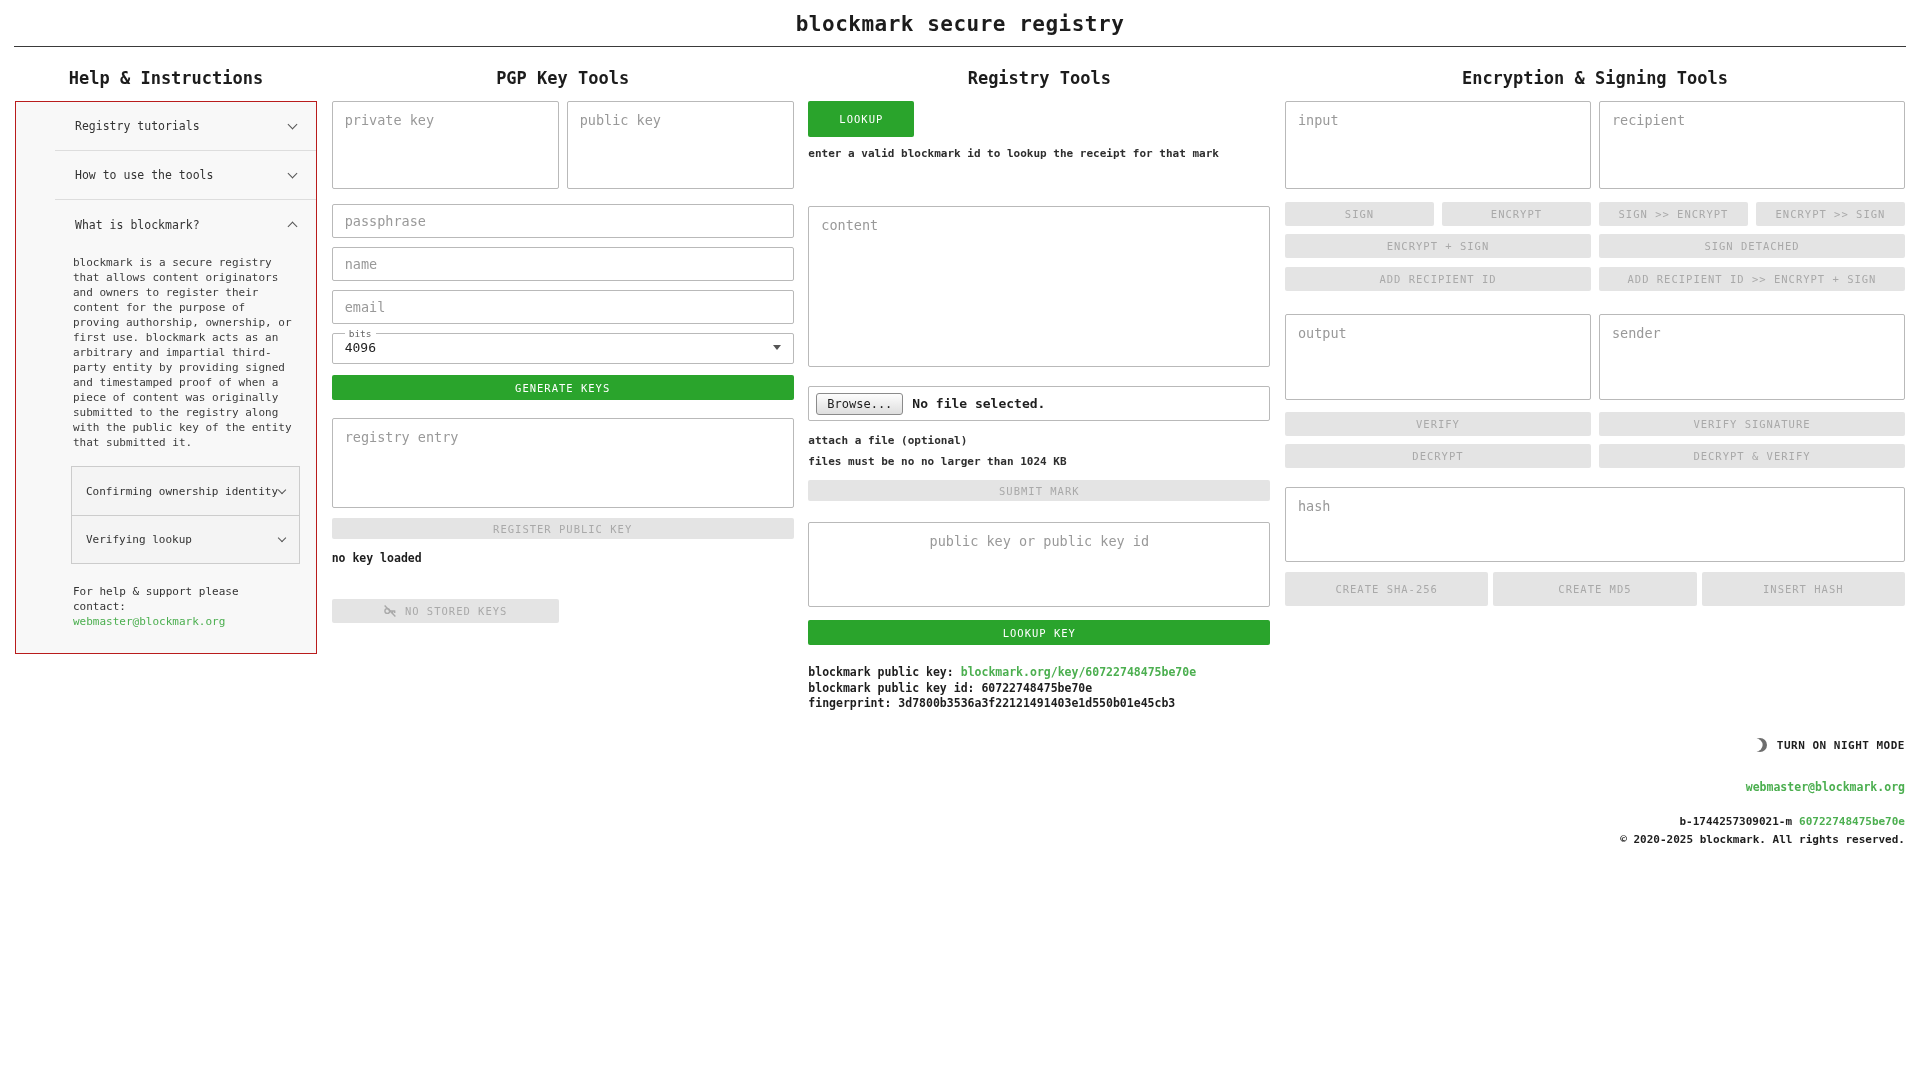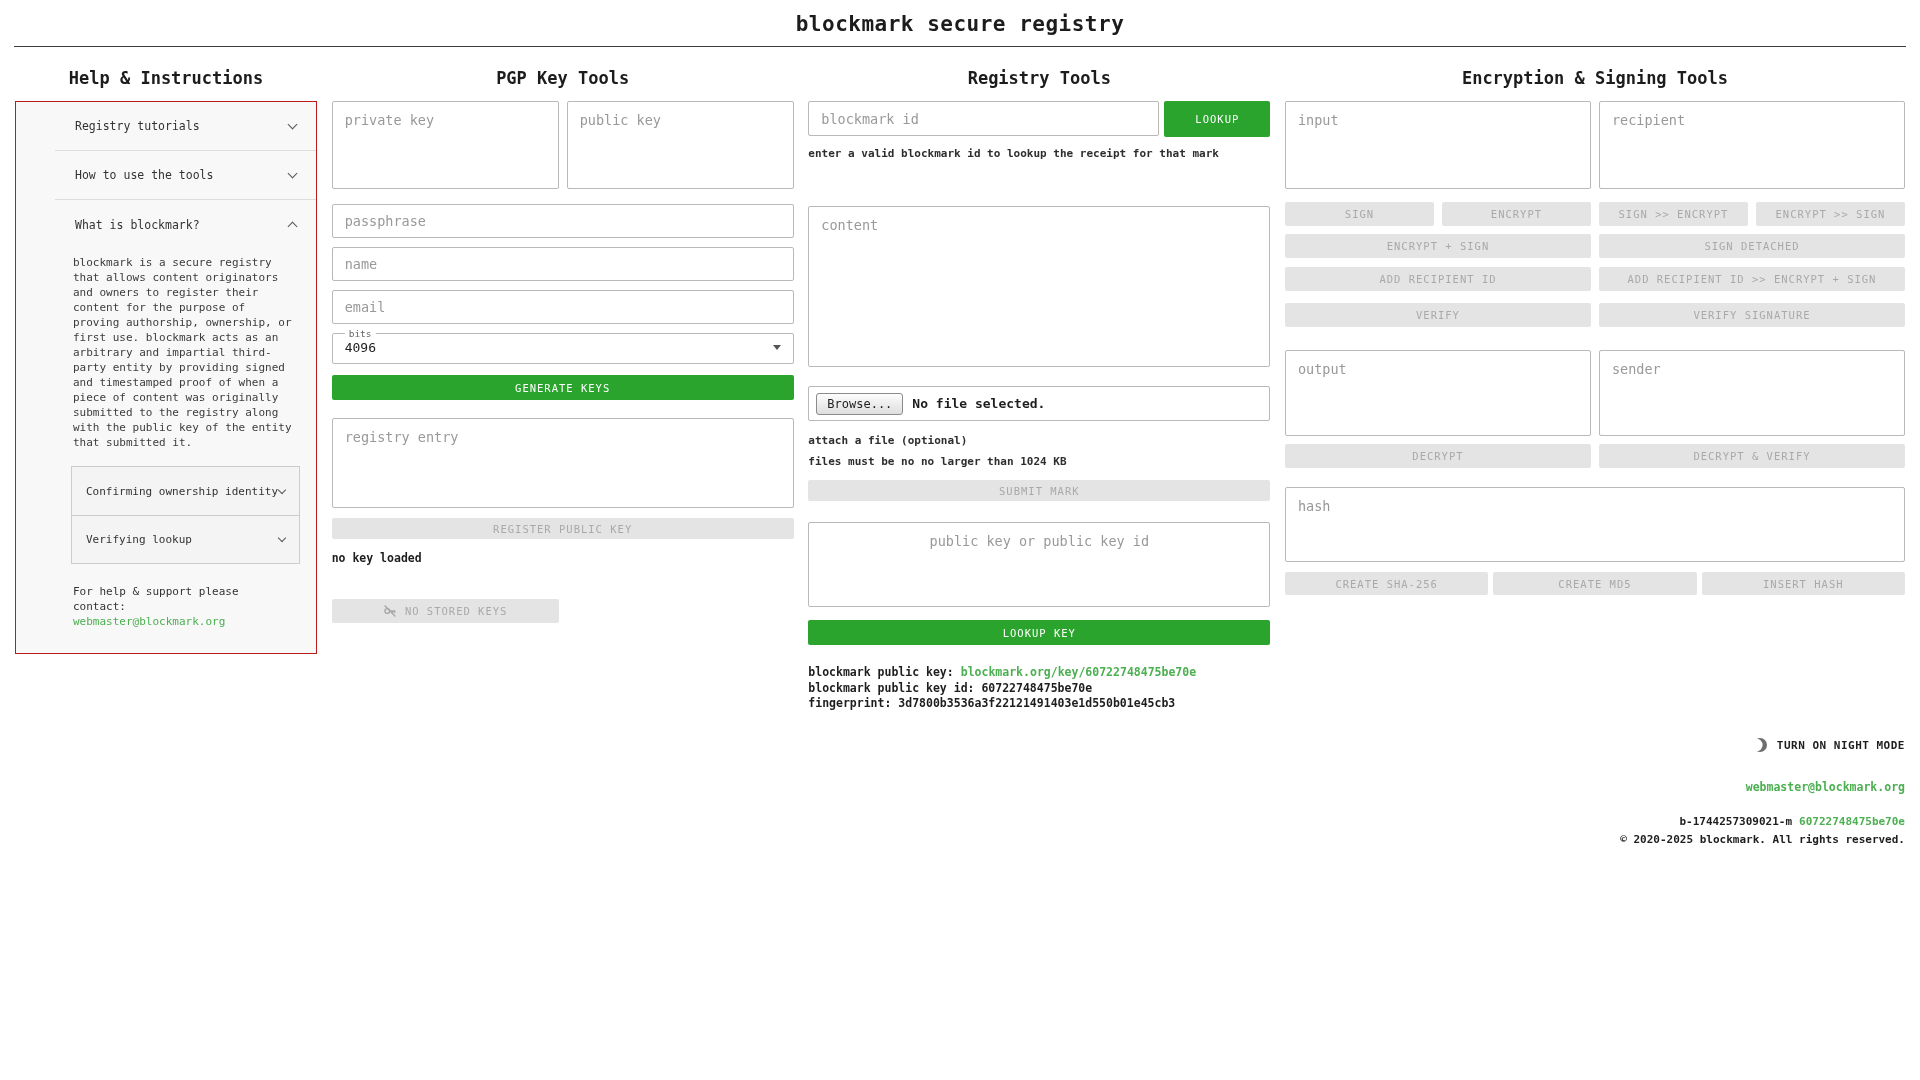--- a/index.html
+++ b/index.html
@@ -40,21 +40,21 @@
     font-family:inherit; font-size:13.5px; color:#333; outline:none; resize:none;
   }
   textarea { padding:10px 12px; }
   input[type=text] { height:34px; padding:0 12px; }
   textarea::placeholder, input::placeholder { color:#999; opacity:1; }
 
   .btn { display:flex; align-items:center; justify-content:center; border:none; border-radius:2px;
          font-family:inherit; font-size:10.5px; letter-spacing:1px; cursor:pointer; white-space:nowrap; }
   .btn.green { background:var(--green); color:#fff; }
   .btn.dis { background:var(--dis-bg); color:var(--dis-text); }
-  .h36{height:36px} .h25{height:25px} .h24{height:24px} .h23{height:23px} .h21{height:21px}
+  .h36{height:36px} .h25{height:25px} .h24{height:24px} .h23{height:34px} .h21{height:21px}
 
   .row2 { display:flex; gap:8px; } .row2 > * { flex:1; }
 
   
   .pgp-keys textarea { height:88px; }
   .mt15{margin-top:15px} .mt9{margin-top:9px}
   fieldset.bits { margin:4px 0 0; border:1px solid #b9b9b9; border-radius:2px; padding:0 12px 7px; }
   fieldset.bits legend { font-size:9.5px; color:#666; padding:0 4px; }
   .sel-inner { display:flex; justify-content:space-between; align-items:center; height:17px;
                font-size:13px; color:#222; cursor:pointer; }
@@ -176,21 +176,20 @@
         <path d="M6.7 7h5.6M9.6 7v2.4M11.7 7v1.9"></path>
         <path d="M1.6 1.6l10.8 10.8"></path>
       </svg>
       <span>NO STORED KEYS</span>
     </button>
   </section>
 
   <section class="col col-registry">
     <h2>Registry Tools</h2>
     <div class="lookup-row">
-      <input type="text" placeholder="blockmark id" style="">
       <button class="btn green h36">LOOKUP</button>
     </div>
     <div class="hint">enter a valid blockmark id to lookup the receipt for that mark</div>
     <textarea class="content-ta" placeholder="content" style=""></textarea>
     <div class="filebox">
       <span class="browse-btn">Browse...</span>
       <span class="file-status">No file selected.</span>
     </div>
     <div class="attach">attach a file (optional)</div>
     <div class="fsize">files must be no no larger than 1024 KB</div>
@@ -224,27 +223,27 @@
       </div>
     </div>
     <div class="half-row r2">
       <button class="btn dis h24">ENCRYPT + SIGN</button>
       <button class="btn dis h24">SIGN DETACHED</button>
     </div>
     <div class="half-row r3">
       <button class="btn dis h24">ADD RECIPIENT ID</button>
       <button class="btn dis h24">ADD RECIPIENT ID &gt;&gt; ENCRYPT + SIGN</button>
     </div>
+    <div class="half-row out-row">
+      <textarea placeholder="output" style=""></textarea>
+      <textarea placeholder="sender" style=""></textarea>
+    </div>
     <div class="half-row vrow">
       <button class="btn dis h24">VERIFY</button>
       <button class="btn dis h24">VERIFY SIGNATURE</button>
-    </div>
-    <div class="half-row out-row">
-      <textarea placeholder="output" style=""></textarea>
-      <textarea placeholder="sender" style=""></textarea>
     </div>
     <div class="half-row drow">
       <button class="btn dis h24">DECRYPT</button>
       <button class="btn dis h24">DECRYPT &amp; VERIFY</button>
     </div>
     <textarea class="hash-ta" placeholder="hash" style=""></textarea>
     <div class="create-row">
       <button class="btn dis h23">CREATE SHA-256</button>
       <button class="btn dis h23">CREATE MD5</button>
       <button class="btn dis h23">INSERT HASH</button>

